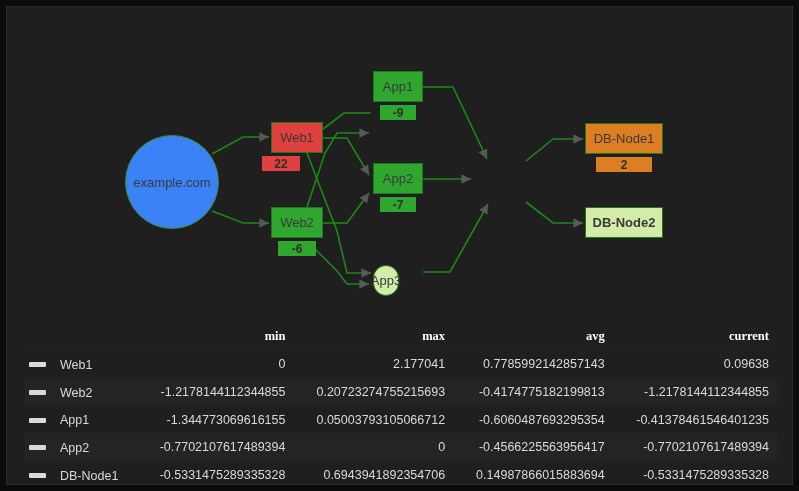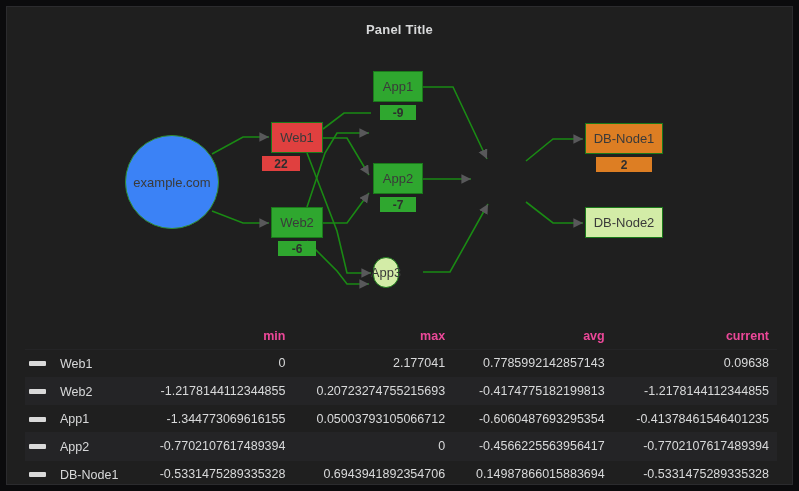--- a/index.html
+++ b/index.html
@@ -77,25 +77,26 @@
   
   #legend-table {
     position: absolute;
     left: 18px;
     top: 318px;
     width: 752px;
     border-collapse: collapse;
     font-size: 12.5px;
   }
   #legend-table th {
-    color: #ec4899;
+    color: #ffffff;
     font-weight: bold;
     text-align: right;
     padding: 4px 8px 6px 8px;
     font-size: 12.5px;
+    font-family: Liberation Serif, serif;
   }
   #legend-table th.th-name {
     text-align: left;
   }
   #legend-table td {
     color: #d8d9da;
     text-align: right;
     padding: 6px 8px;
     border-top: 1px solid #242426;
     white-space: nowrap;
@@ -118,21 +119,20 @@
   }
   .series-name {
     vertical-align: middle;
   }
 </style>
 </head>
 <body>
 
 <div id="panel">
 
-  <div id="panel-title">Panel Title</div>
 
   <div id="diagram">
     <svg id="edges" viewBox="0 0 787 270">
       <defs>
         <marker id="arrow" markerWidth="7" markerHeight="7" refX="6" refY="3" orient="auto">
           <path d="M0,0 L6,3 L0,6 z" fill="#58585a"></path>
         </marker>
       </defs>
       <g fill="none" stroke="#1a8a14" stroke-width="1.6">
 
@@ -189,33 +189,33 @@
       <span>-9</span>
     </div>
 
     <div class="node" style="left:366px; top:122px; width:50px; height:31px; background:#2fa72f;">
       <span>App2</span>
     </div>
     <div class="badge" style="left:373px; top:156px; width:36px; background:#2fa72f;">
       <span>-7</span>
     </div>
 
-    <div class="node" style="left:366px; top:216px; width:26px; height:31px; background:#d3eca7;border-radius:13px;">
+    <div class="node" style="left:366px; top:224px; width:26px; height:31px; background:#d3eca7;border-radius:13px;">
       <span>App3</span>
     </div>
 
 
     <div class="node" style="left:578px; top:82px; width:78px; height:31px; background:#dd7e23;">
       <span>DB-Node1</span>
     </div>
     <div class="badge" style="left:589px; top:116px; width:56px; background:#dd7e23;">
       <span>2</span>
     </div>
 
-    <div class="node" style="left:578px; top:166px; width:78px; height:31px; background:#d3eca7;">
+    <div class="node" style="left:578px; top:166px; width:78px; height:31px; background:#d3eca7;font-weight:bold;">
       <span>DB-Node2</span>
     </div>
   </div>
 
   <table id="legend-table">
     <thead>
       <tr>
         <th class="th-name"></th>
         <th>min</th>
         <th>max</th>

